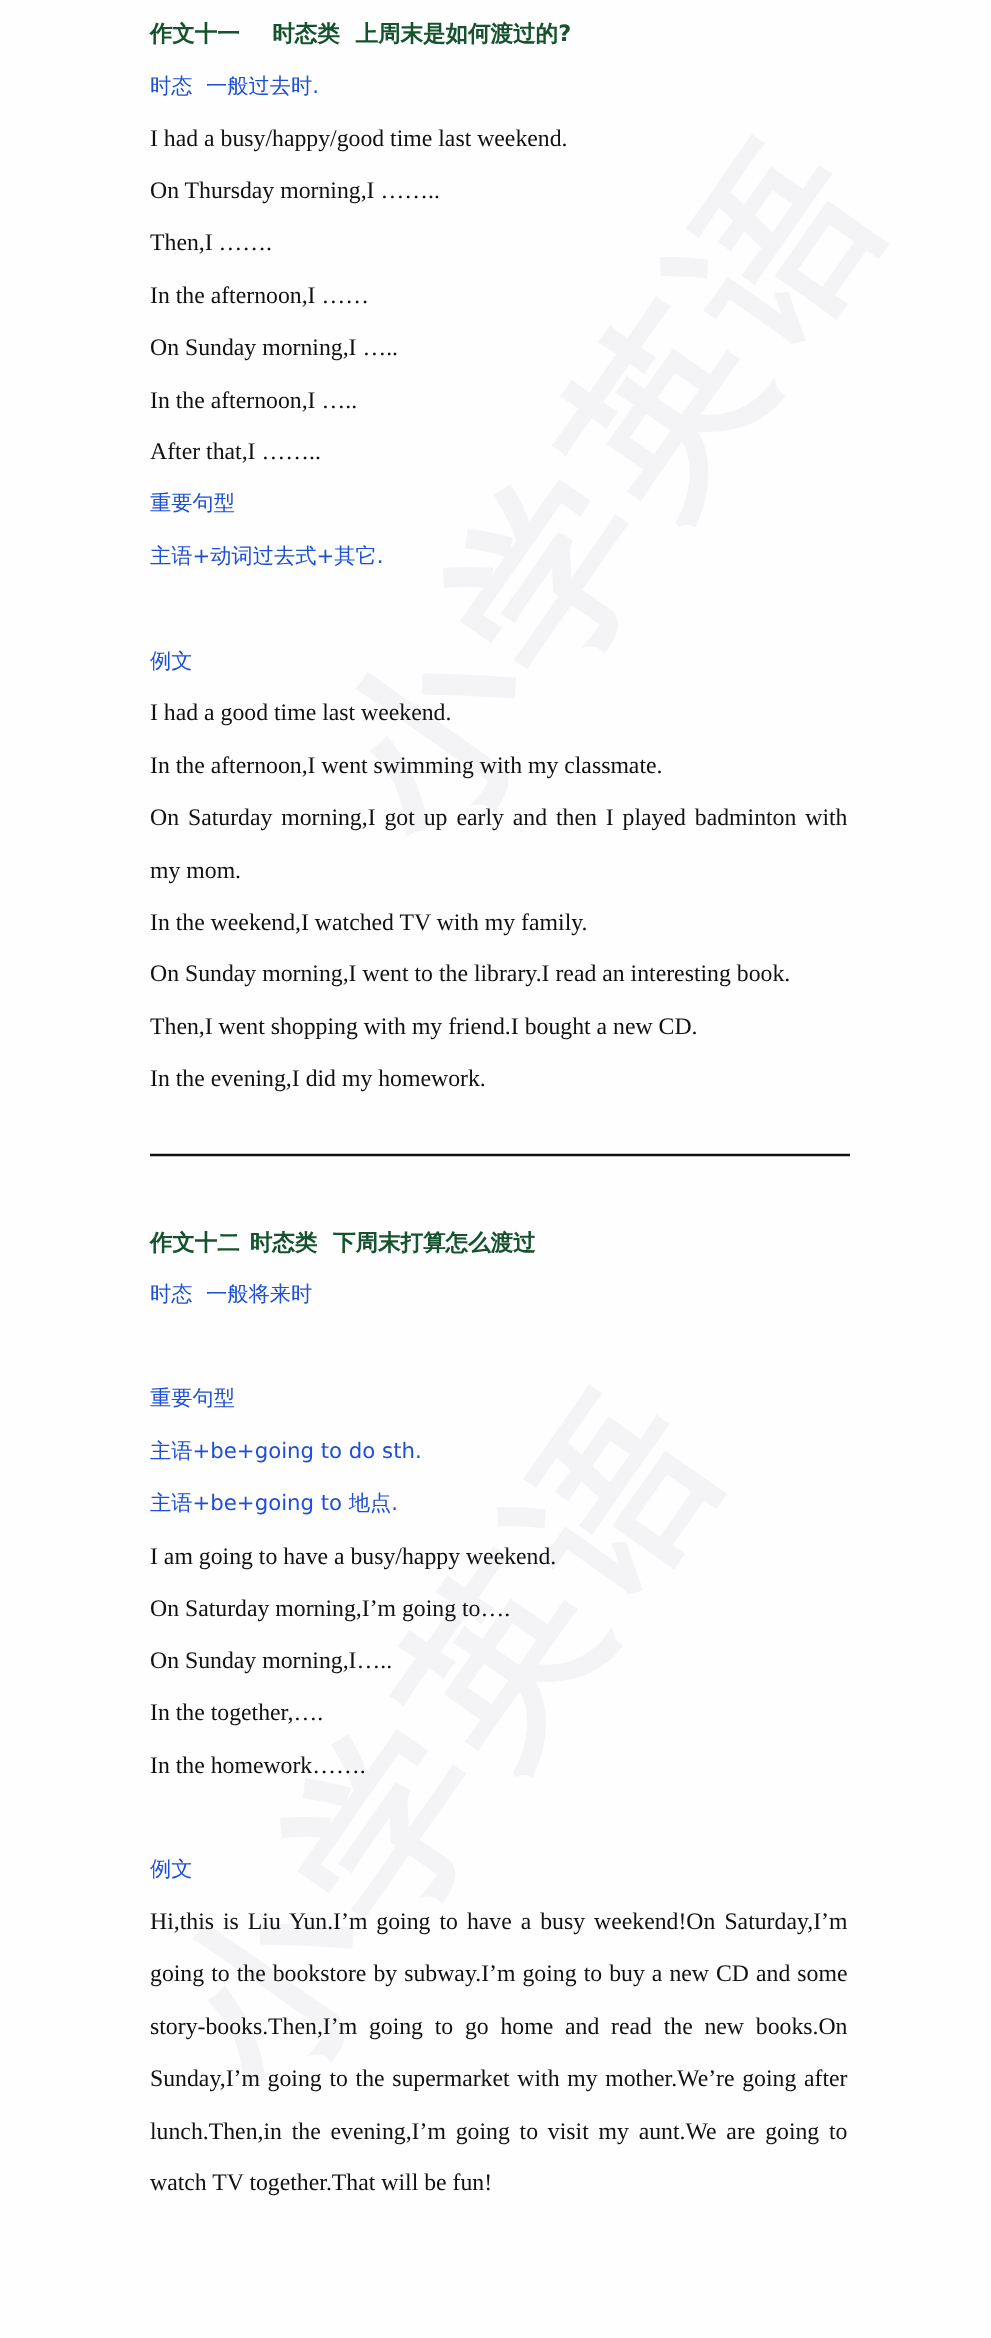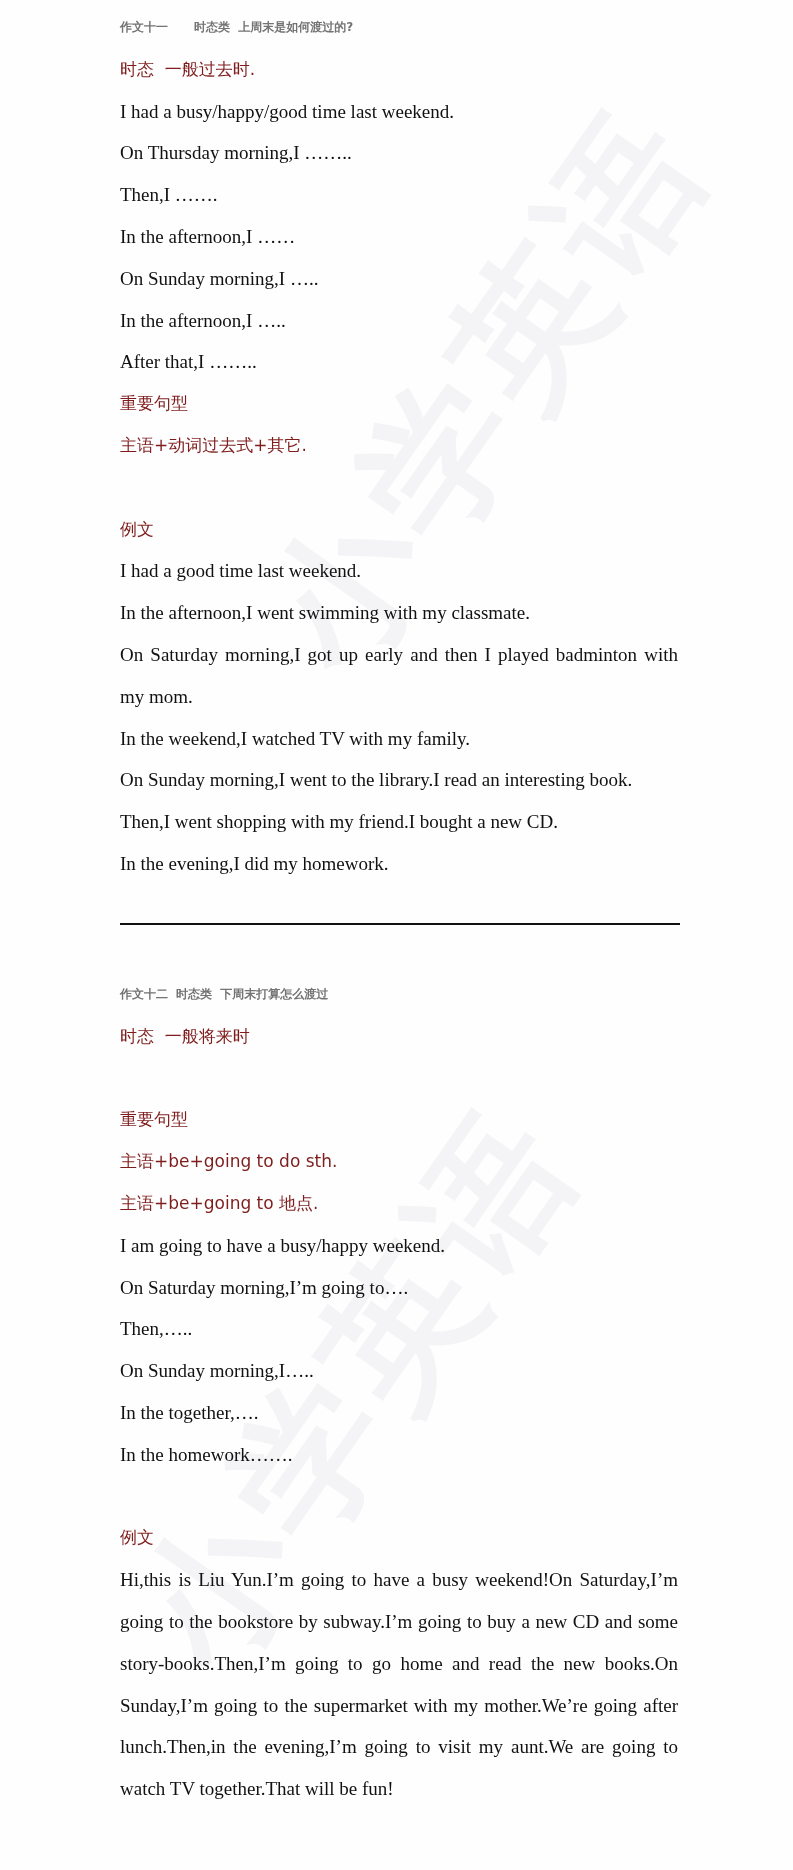--- a/index.html
+++ b/index.html
@@ -33,22 +33,22 @@
       height: 41.8px;
       line-height: 41.8px;
       white-space: nowrap;
     }
     .wrap {
       line-height: 41.8px;
       text-align: justify;
       text-align-last: left;
       white-space: normal;
     }
-    .cjk { font-family: "DejaVu Sans", sans-serif; font-size: 17px; color: #7f1d1d; }
-    .heading { font-family: "DejaVu Sans", sans-serif; font-weight: bold; font-size: 12px; color: #737373; }
+    .cjk { font-family: "DejaVu Sans", sans-serif; font-size: 17px; color: #1d4ed8; }
+    .heading { font-family: "DejaVu Sans", sans-serif; font-weight: bold; font-size: 18px; color: #14532d; }
     .gap { height: 41.8px; }
     .sec1 { top: 7px; }
     .divider {
       position: absolute;
       left: 120px;
       top: 923px;
       width: 560px;
       height: 0;
       border-top: 2px solid #111111;
       z-index: 1;
@@ -105,21 +105,20 @@
     <div class="line cjk">
       <span>时态</span>&nbsp;&nbsp;<span>一般将来时</span>
     </div>
     <div class="gap"></div>
     <div class="line cjk">重要句型</div>
     <div class="line cjk">主语+be+going to do sth.</div>
     <div class="line cjk">主语+be+going to  地点.</div>
     <div>
       <div class="line">I am going to have a busy/happy weekend.</div>
       <div class="line">On Saturday morning,I’m going to….</div>
-      <div class="line">Then,…..</div>
       <div class="line">On Sunday morning,I…..</div>
       <div class="line">In the together,….</div>
       <div class="line">In the homework…….</div>
     </div>
     <div class="gap"></div>
     <div class="line cjk">例文</div>
     <div class="wrap">Hi,this is Liu Yun.I’m going to have a busy weekend!On Saturday,I’m going to the bookstore by subway.I’m going to buy a new CD and some story-books.Then,I’m going to go home and read the new books.On Sunday,I’m going to the supermarket with my mother.We’re going after lunch.Then,in the evening,I’m going to visit my aunt.We are going to watch TV together.That will be fun!</div>
   </section>
 
 </div>

